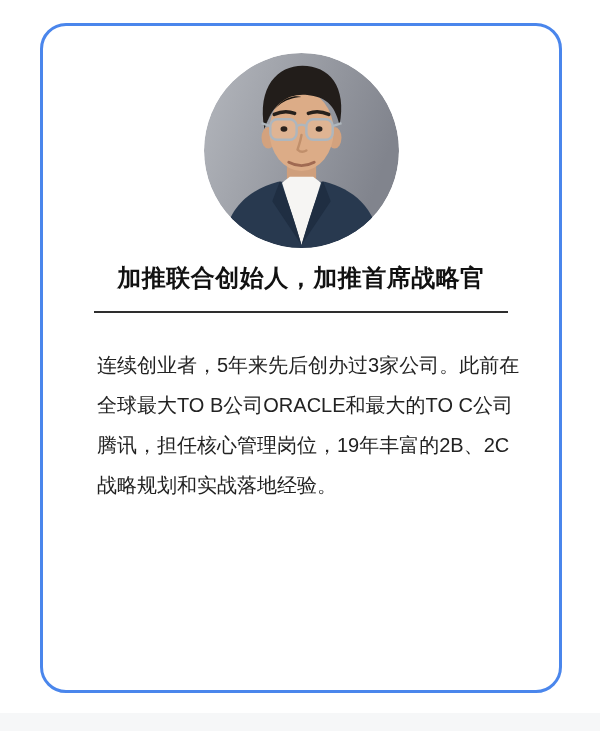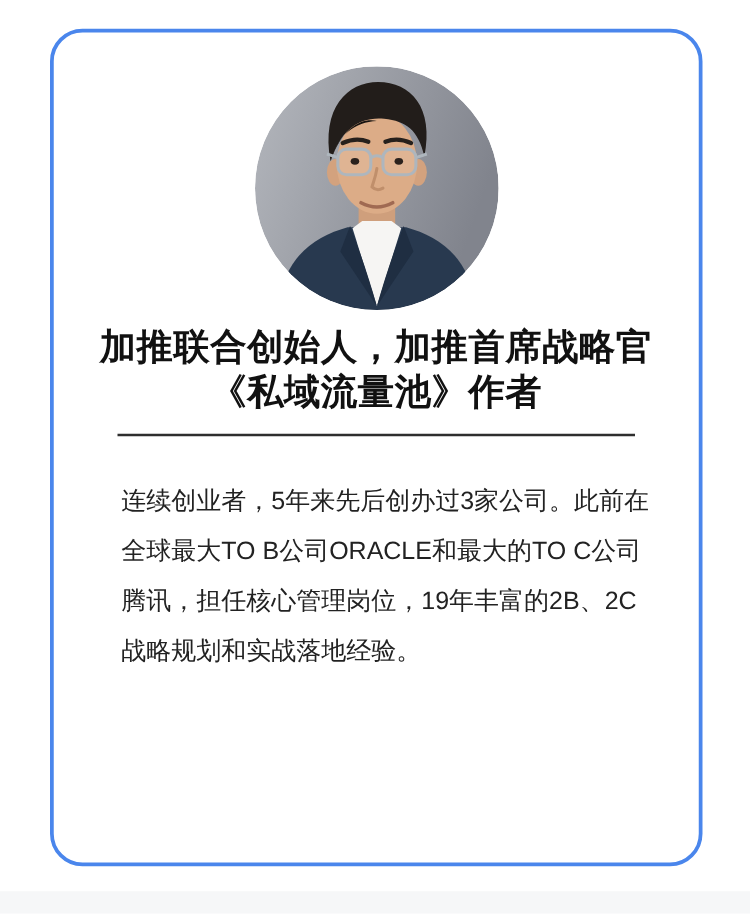--- a/index.html
+++ b/index.html
@@ -30,21 +30,21 @@
   .avatar svg { display: block; width: 100%; height: 100%; }
   .person-name {
     margin-top: 22px;
     font-size: 43px;
     line-height: 48px;
     font-weight: 700;
     letter-spacing: 2px;
     color: var(--heading-text, #111111);
   }
   .subtitle {
-    font-size: 29px;
+    font-size: 24px;
     line-height: 36px;
     font-weight: 700;
     letter-spacing: 0.5px;
     color: var(--heading-text, #111111);
     text-align: center;
   }
   .subtitle.first { margin-top: 12px; }
   .divider {
     width: 414px; height: 2px;
     margin: 15px auto 0;
@@ -117,21 +117,20 @@
 
           <path d="M100 84 C99 91 97 95 96 99 Q100 103 105 100" stroke="#c08f6b" stroke-width="2.5" fill="none" stroke-linecap="round"></path>
 
           <path d="M87 112 Q100 119 113 112" stroke="#a06a52" stroke-width="3" fill="none" stroke-linecap="round"></path>
         </g>
       </svg>
     </div>
 
 
     <div class="subtitle first">加推联合创始人，加推首席战略官</div>
-    <div class="subtitle">《私域流量池》作者</div>
 
     <div class="divider"></div>
 
     <p class="bio">连续创业者，5年来先后创办过3家公司。此前在全球最大TO B公司ORACLE和最大的TO C公司腾讯，担任核心管理岗位，19年丰富的2B、2C 战略规划和实战落地经验。</p>
 
   </div>
 
   <div class="bottom-strip"></div>
 </div>
 

